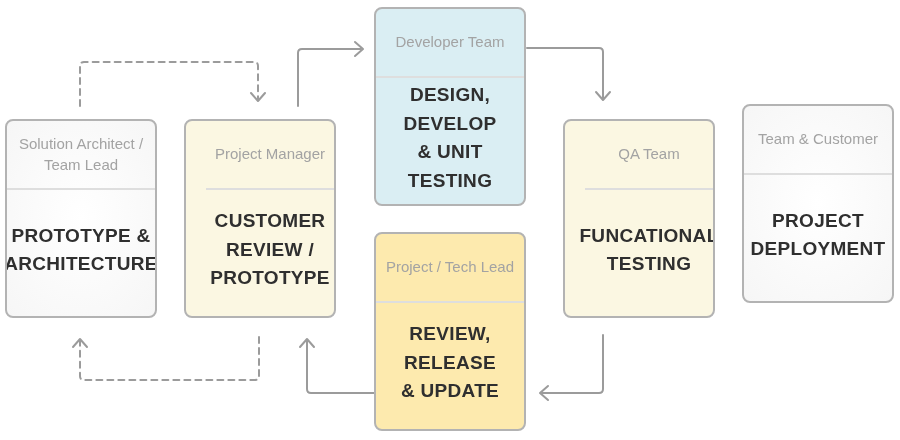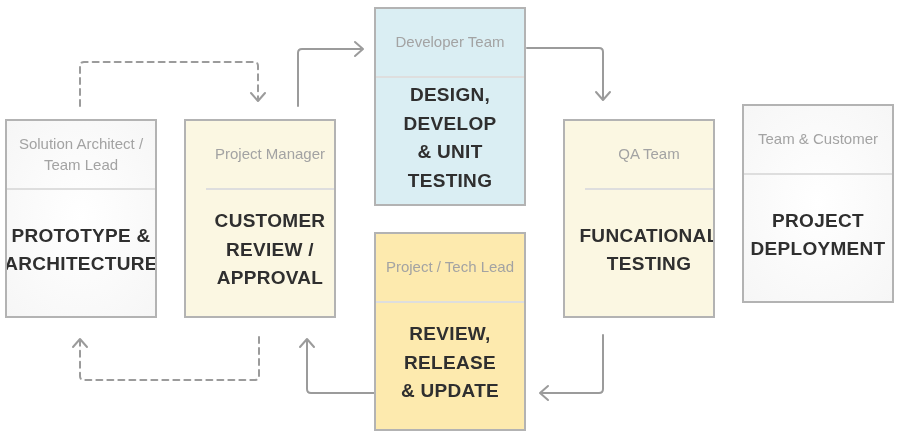--- a/index.html
+++ b/index.html
@@ -23,21 +23,21 @@
     stroke-linecap: round;
     stroke-linejoin: round;
   }
   .arrow-layer path.dashed { stroke-dasharray: 6 5; }
   .node {
     position: absolute;
     width: 152px;
     height: 199px;
     box-sizing: border-box;
     border: 2px solid #b3b3b3;
-    border-radius: 0;
+    border-radius: 8px;
     display: flex;
     flex-direction: column;
     overflow: hidden;
   }
   .node--white { background: radial-gradient(ellipse at center, #ffffff 0%, #f6f6f6 100%); }
   .node--cream { background: #fbf7e2; padding-left: 20px; }
   .node--blue  { background: #daeef3; }
   .node--gold  { background: #fdeaae; }
   .node-header {
     flex: 0 0 67px;
@@ -116,21 +116,21 @@
     <div class="node-header">Solution Architect /
 Team Lead</div>
     <div class="node-task">PROTOTYPE &amp;
 ARCHITECTURE</div>
   </div>
 
   <div class="node node--cream pos-customer">
     <div class="node-header">Project Manager</div>
     <div class="node-task">CUSTOMER
 REVIEW /
-APPROVAL</div>
+PROTOTYPE</div>
   </div>
 
   <div class="node node--blue pos-design">
     <div class="node-header">Developer Team</div>
     <div class="node-task">DESIGN, DEVELOP
 &amp; UNIT TESTING</div>
   </div>
 
   <div class="node node--cream pos-functional">
     <div class="node-header">QA Team</div>

